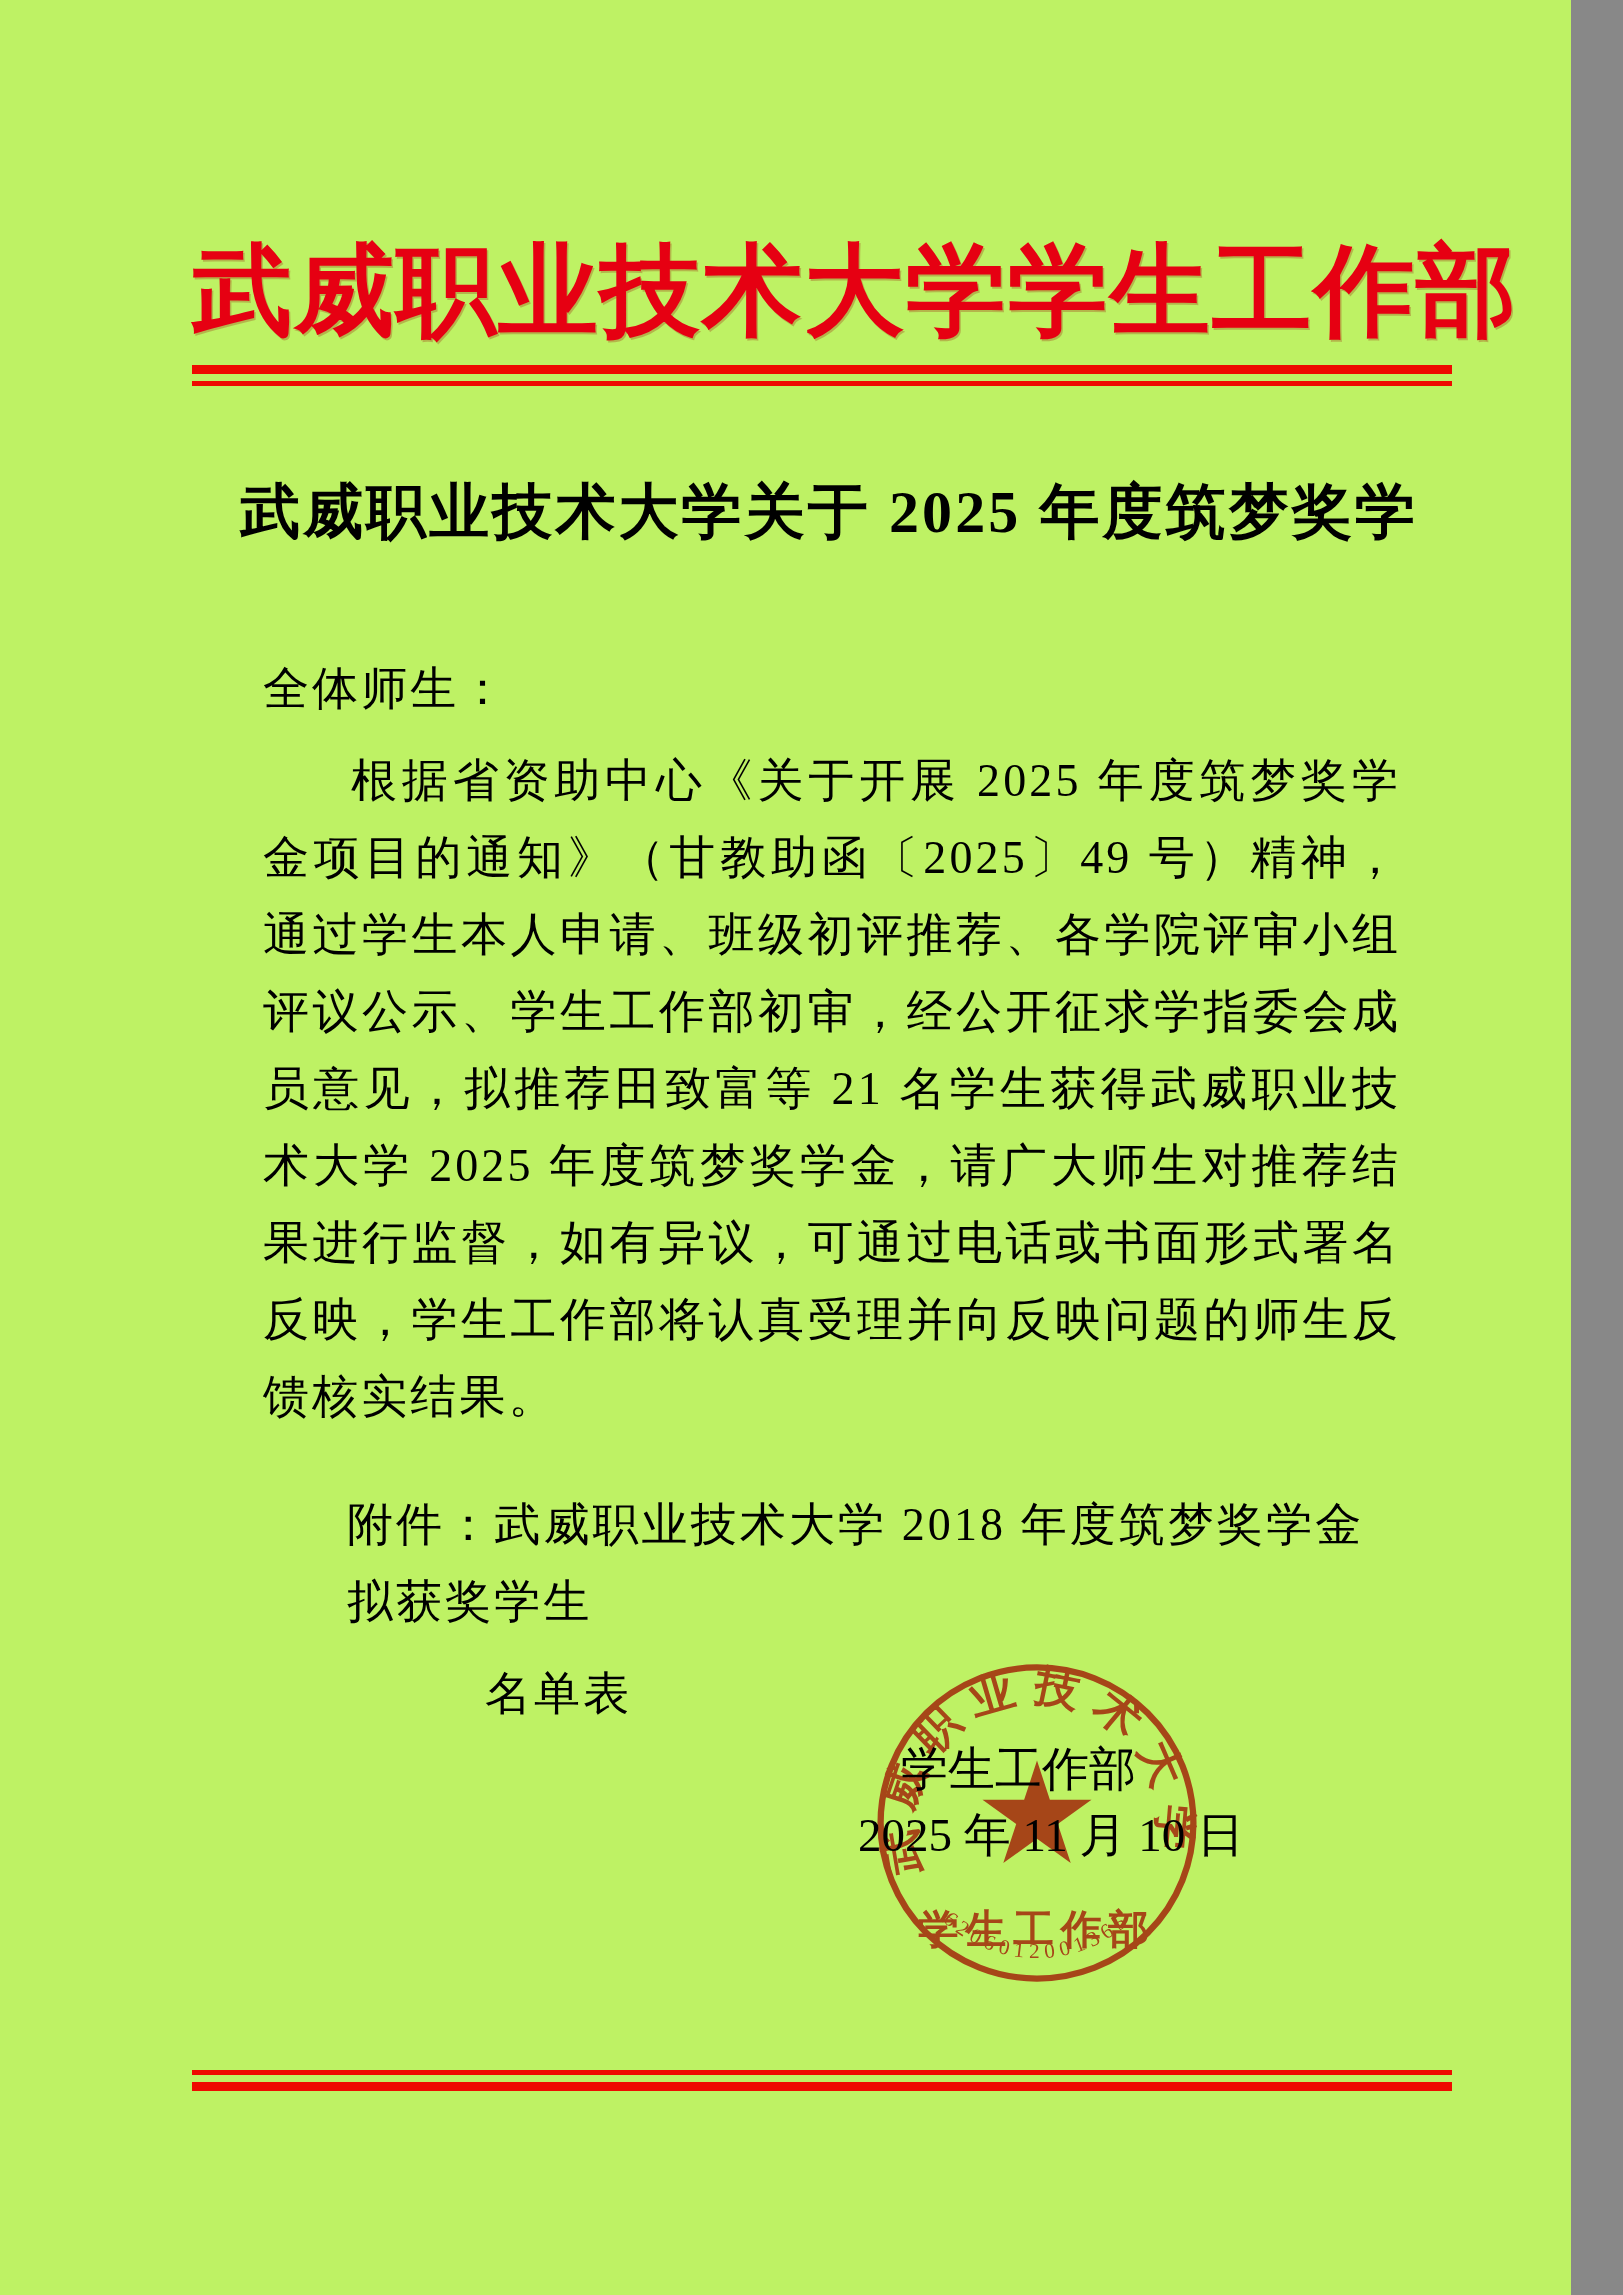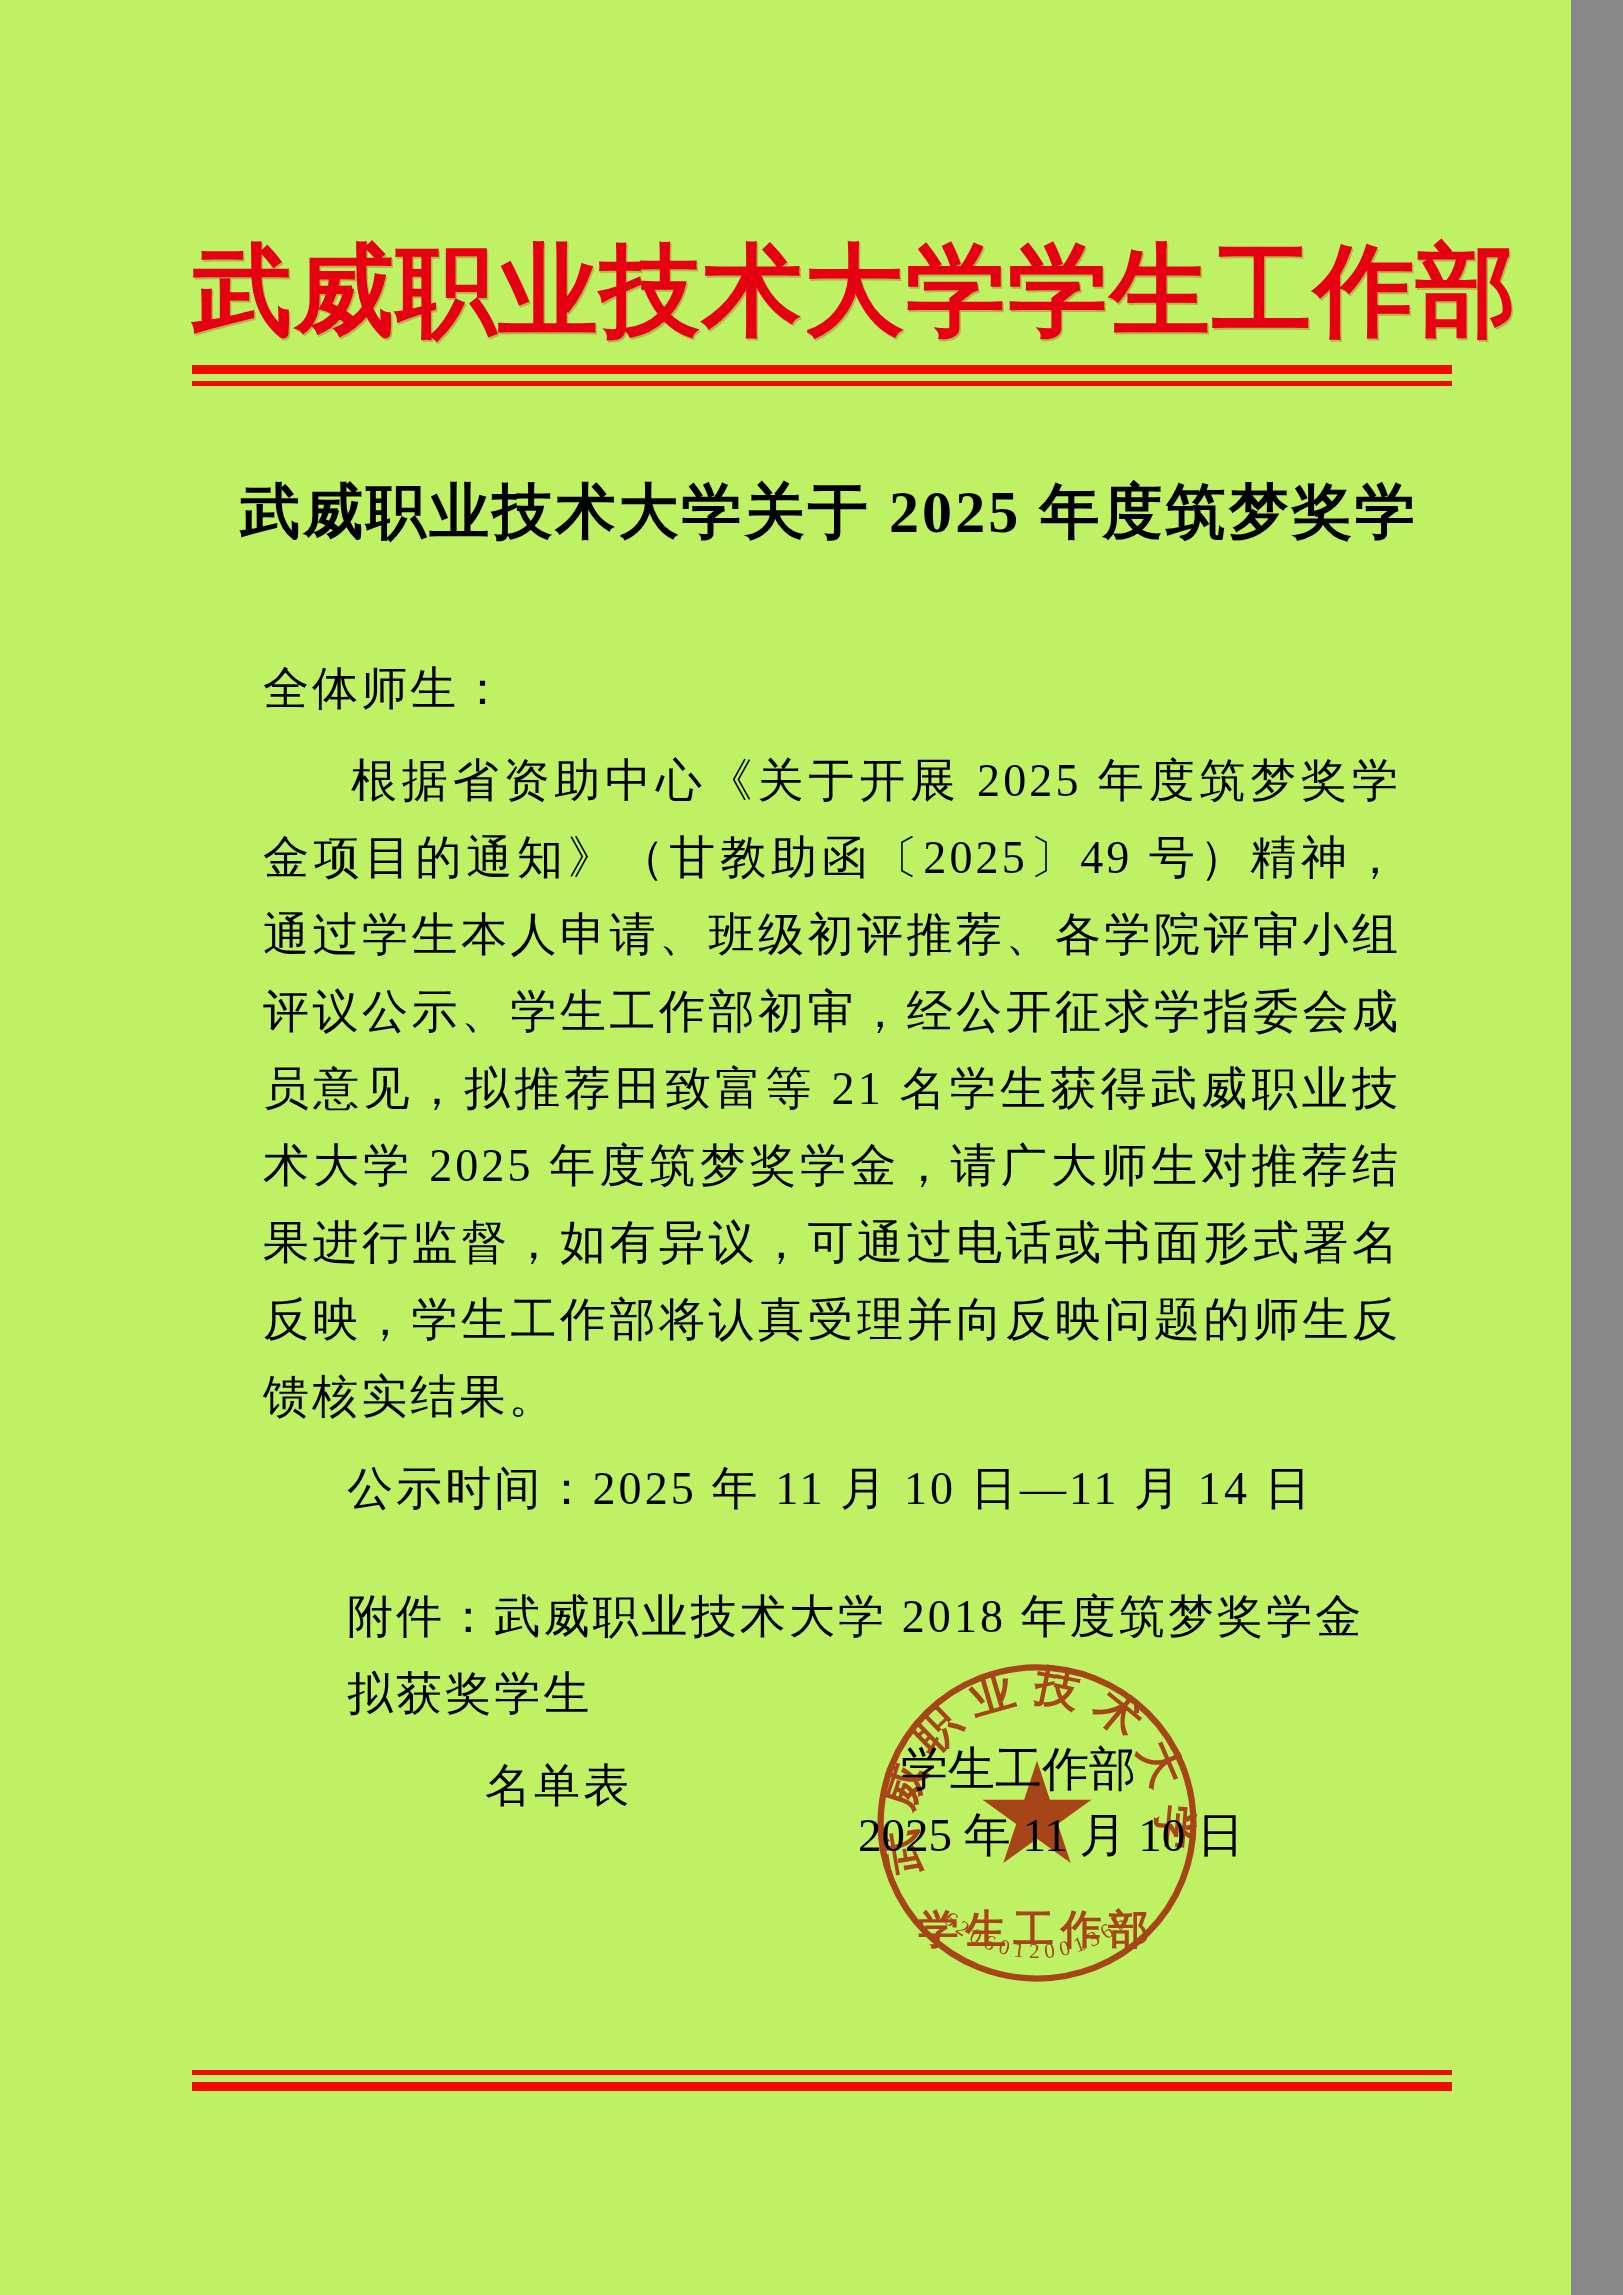--- a/index.html
+++ b/index.html
@@ -71,21 +71,20 @@
   <div class="rule rule-top-thick"></div>
   <div class="rule rule-top-thin"></div>
 
   <div class="doc-title">
     <div>武威职业技术大学关于 2025 年度筑梦奖学</div>
   </div>
 
   <div class="body-col">
     <p class="salutation">全体师生：</p>
     <p class="main-par">根据省资助中心《关于开展 2025 年度筑梦奖学金项目的通知》（甘教助函〔2025〕49 号）精神，通过学生本人申请、班级初评推荐、各学院评审小组评议公示、学生工作部初审，经公开征求学指委会成员意见，拟推荐田致富等 21 名学生获得武威职业技术大学 2025 年度筑梦奖学金，请广大师生对推荐结果进行监督，如有异议，可通过电话或书面形式署名反映，学生工作部将认真受理并向反映问题的师生反馈核实结果。</p>
-    <p class="indent1">公示时间：2025 年 11 月 10 日—11 月 14 日</p>
     <p class="attach1">附件：武威职业技术大学 2018 年度筑梦奖学金拟获奖学生</p>
     <p class="attach2">名单表</p>
   </div>
 
   <div class="sig-dept">学生工作部</div>
   <div class="sig-date">2025 年 11 月 10 日</div>
 
   <svg class="seal" viewBox="0 0 700 700" preserveAspectRatio="none">
     <defs>
       <path id="arcTop" d="M 123.5 460.4 A 252 252 0 1 1 576.5 460.4" fill="none"></path>

